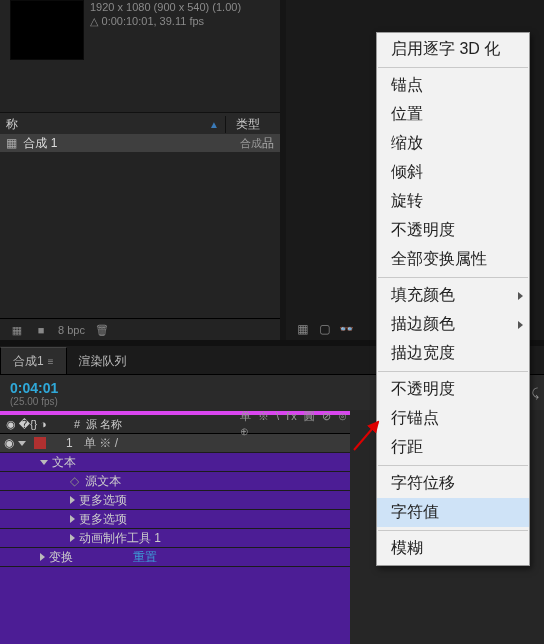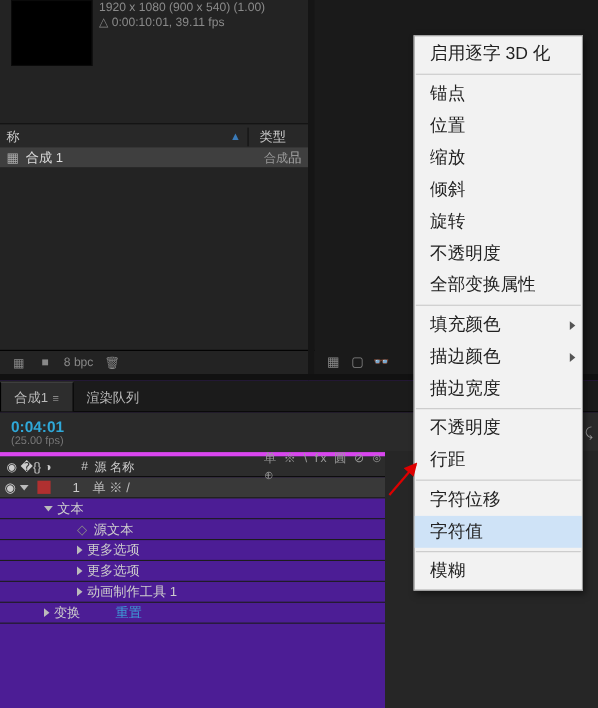--- a/index.html
+++ b/index.html
@@ -170,21 +170,21 @@
     <div class="cell" style="margin-left:auto;margin-right:6px">
       <span class="anim-label">添加:</span>
       <span class="play-circ"></span>
     </div>
   </div>
   <div class="tl-row">
     <div class="cell indent1">
         <span class="tri"></span>
         <span>变换</span>
       </div>
-    <div class="cell" style="margin-left:32px">
+    <div class="cell" style="margin-left:60px">
         <span class="blue-link">重置</span>
       </div>
   </div>
 
   <div class="tl-right-track">
     <div class="track-bar"></div>
   </div>
 </div>
 
 <div class="ctx-menu" id="ctx">
@@ -196,20 +196,21 @@
     <div class="mi">倾斜</div>
     <div class="mi">旋转</div>
     <div class="mi">不透明度</div>
     <div class="mi">全部变换属性</div>
     <div class="sep"></div>
     <div class="mi sub">填充颜色</div>
     <div class="mi sub">描边颜色</div>
     <div class="mi">描边宽度</div>
     <div class="sep"></div>
     <div class="mi">不透明度</div>
+    <div class="mi">行锚点</div>
     <div class="mi">行距</div>
     <div class="sep"></div>
     <div class="mi">字符位移</div>
     <div class="mi hl">字符值</div>
     <div class="sep"></div>
     <div class="mi">模糊</div>
   </div>
 
 <div class="arrow">
   <svg width="30" height="30">

